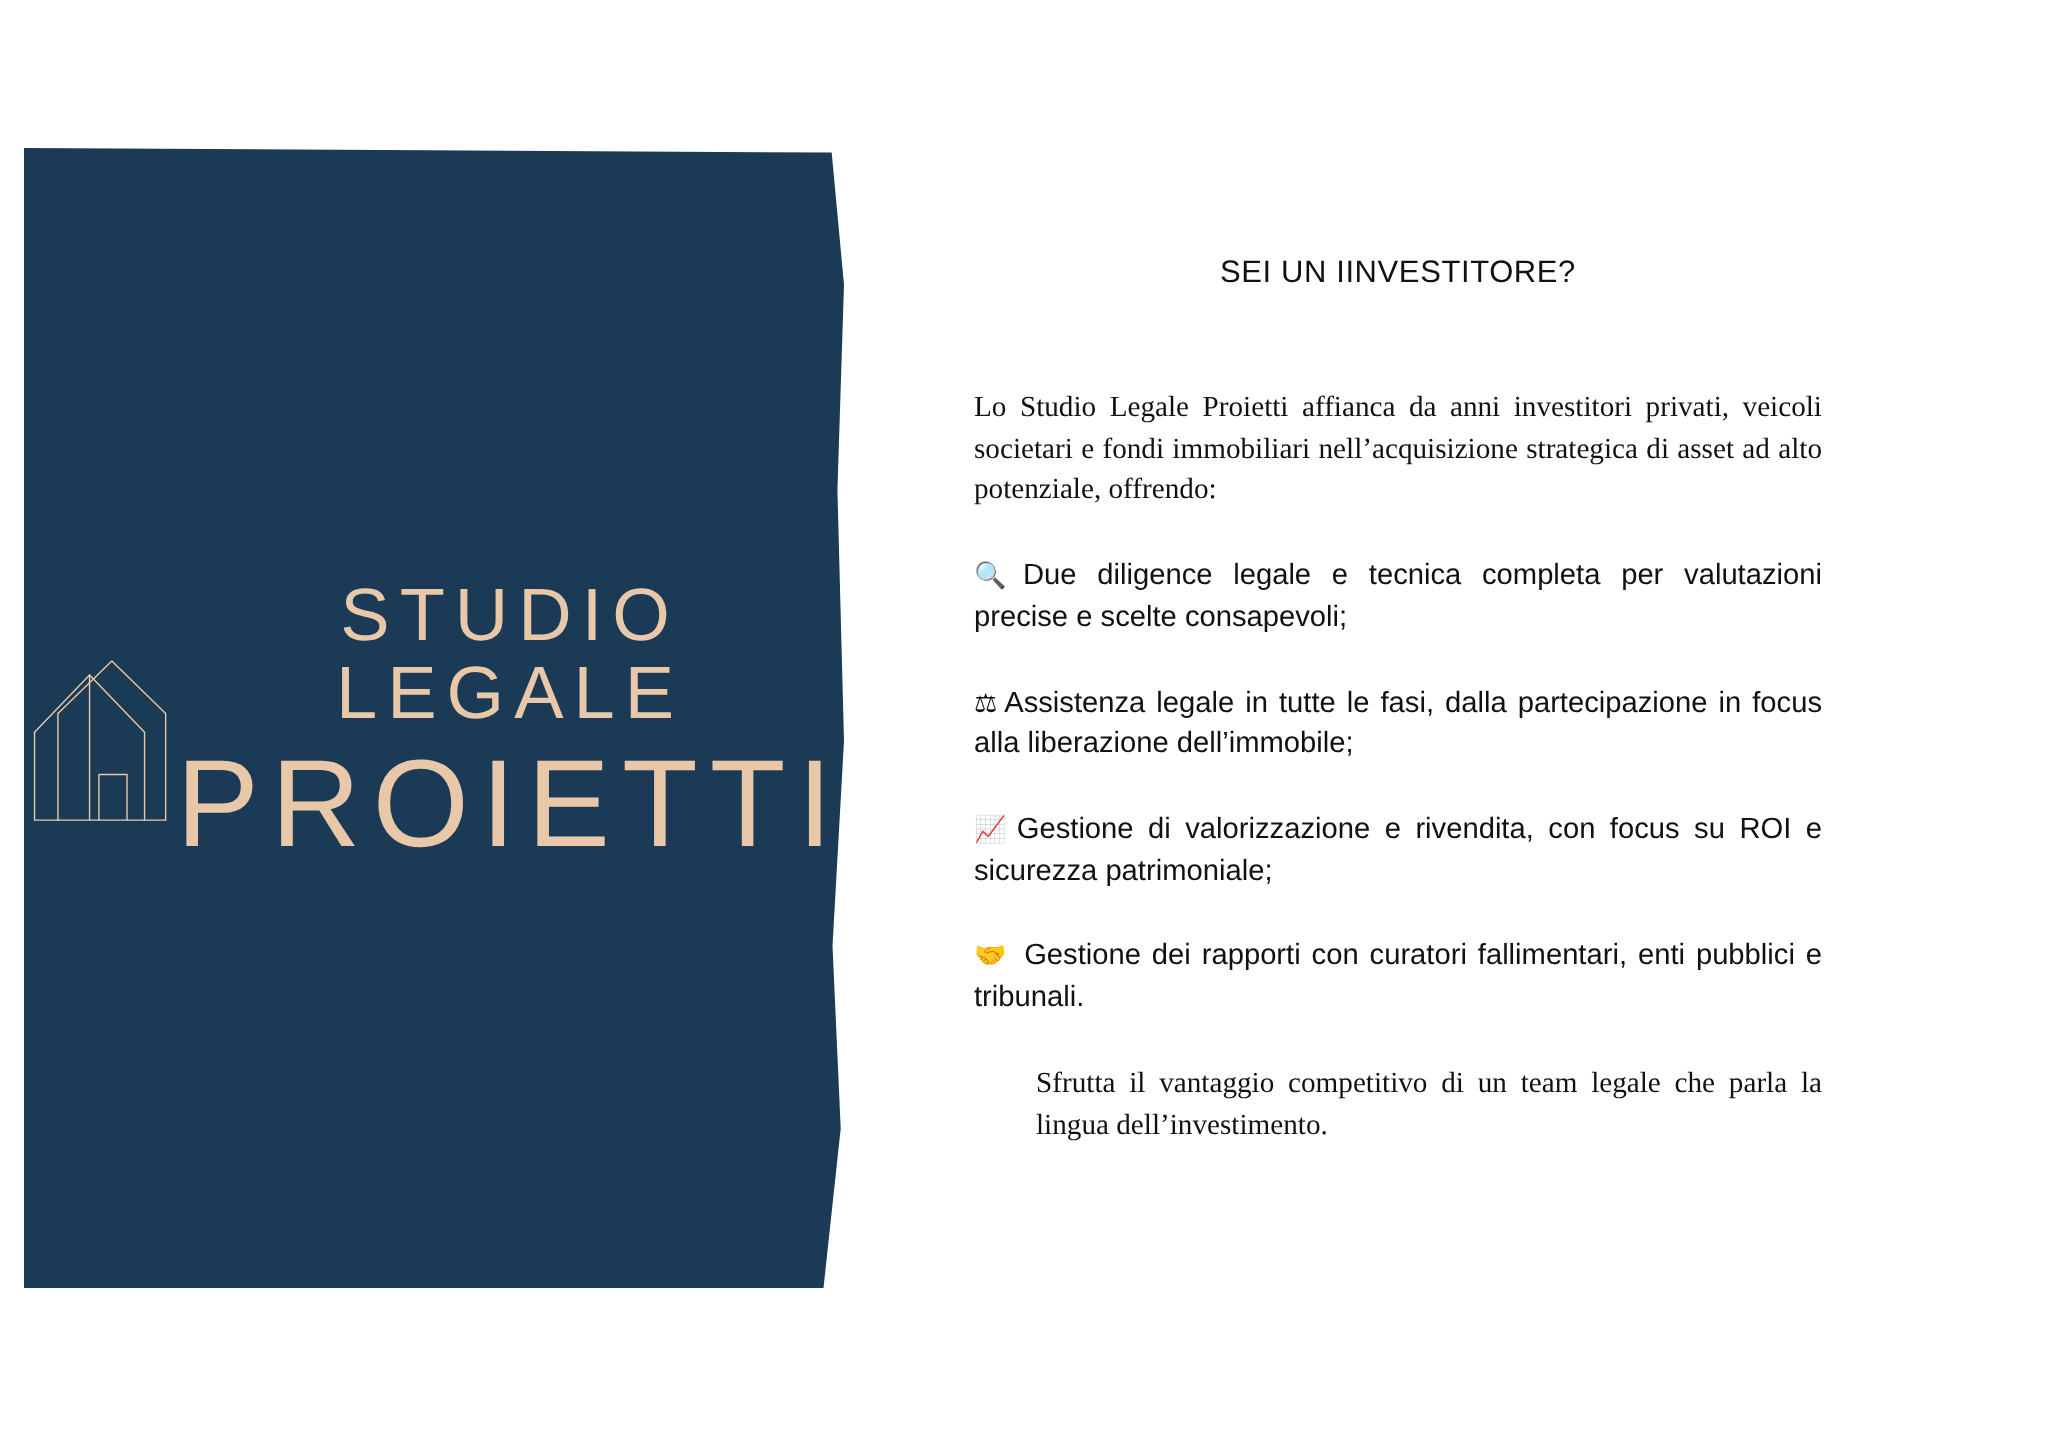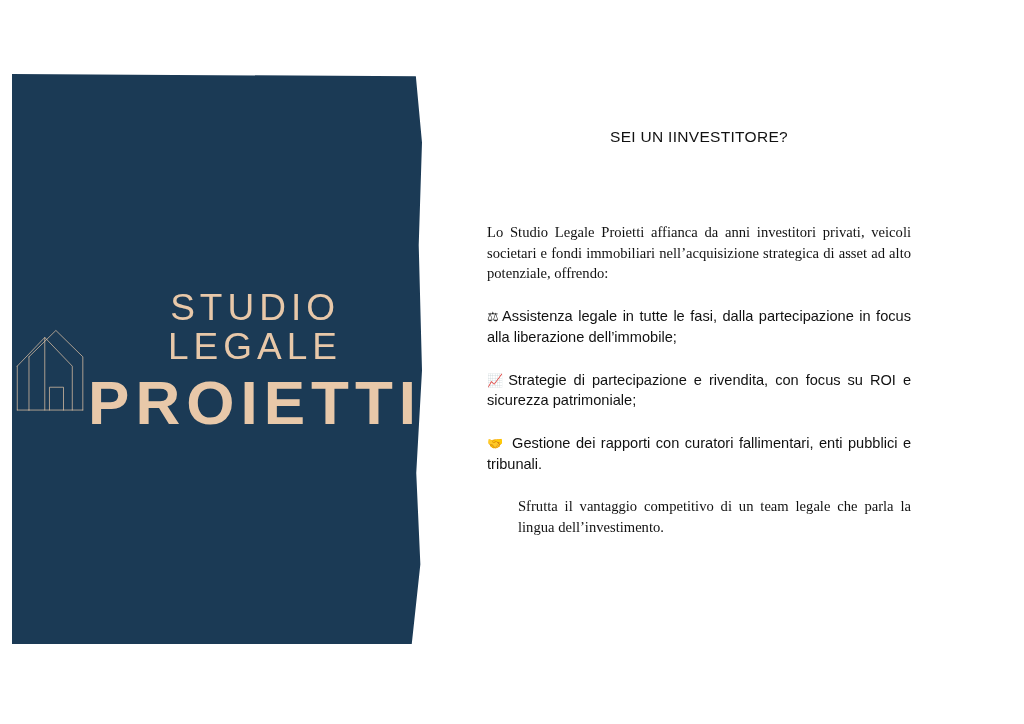--- a/index.html
+++ b/index.html
@@ -56,36 +56,36 @@
   }
   .logo-line1 {
     font-size: 37px;
     letter-spacing: 5px;
     font-weight: 400;
     margin-top: 6px;
   }
   .logo-line2 {
     font-size: 62px;
     letter-spacing: 6px;
-    font-weight: 700;
+    font-weight: 400;
     margin-top: 4px;
   }
 
   
   .content {
     position: absolute;
     left: 487px;
     top: 128px;
     width: 424px;
   }
   .headline {
     font-size: 15.5px;
     text-align: center;
     letter-spacing: 0.3px;
-    margin-bottom: 76px;
+    margin-bottom: 48px;
     color: #111;
   }
   .para {
     font-size: 14.6px;
     line-height: 1.42;
     text-align: justify;
     margin: 0 0 22px 0;
     color: #111;
     font-family: Liberation Serif, serif;
   }
@@ -132,27 +132,30 @@
     </div>
   </div>
 </div>
 
 <div class="content">
 
   <div class="headline">SEI UN IINVESTITORE?</div>
 
   <p class="para">Lo Studio Legale Proietti affianca da anni investitori privati, veicoli societari e fondi immobiliari nell’acquisizione strategica di asset ad alto potenziale, offrendo:</p>
 
+  <div class="bullet-row">
+    <span class="bullet-icon">🔍</span><span>Due diligence legale e tecnica completa per valutazioni precise e scelte consapevoli;</span>
+  </div>
 
   <div class="bullet-row">
     <span class="bullet-icon">⚖</span><span>Assistenza legale in tutte le fasi, dalla partecipazione in focus alla liberazione dell’immobile;</span>
   </div>
 
   <div class="bullet-row">
-    <span class="bullet-icon">📈</span><span>Strategie di partecipazione e rivendita, con focus su ROI e sicurezza patrimoniale;</span>
+    <span class="bullet-icon">📈</span><span>Gestione di valorizzazione e rivendita, con focus su ROI e sicurezza patrimoniale;</span>
   </div>
 
   <div class="bullet-row">
     <span class="bullet-icon">🤝</span>&nbsp;<span>Gestione dei rapporti con curatori fallimentari, enti pubblici e tribunali.</span>
   </div>
 
   <p class="para last">Sfrutta il vantaggio competitivo di un team legale che parla la lingua dell’investimento.</p>
 </div>
 
 </body></html>

